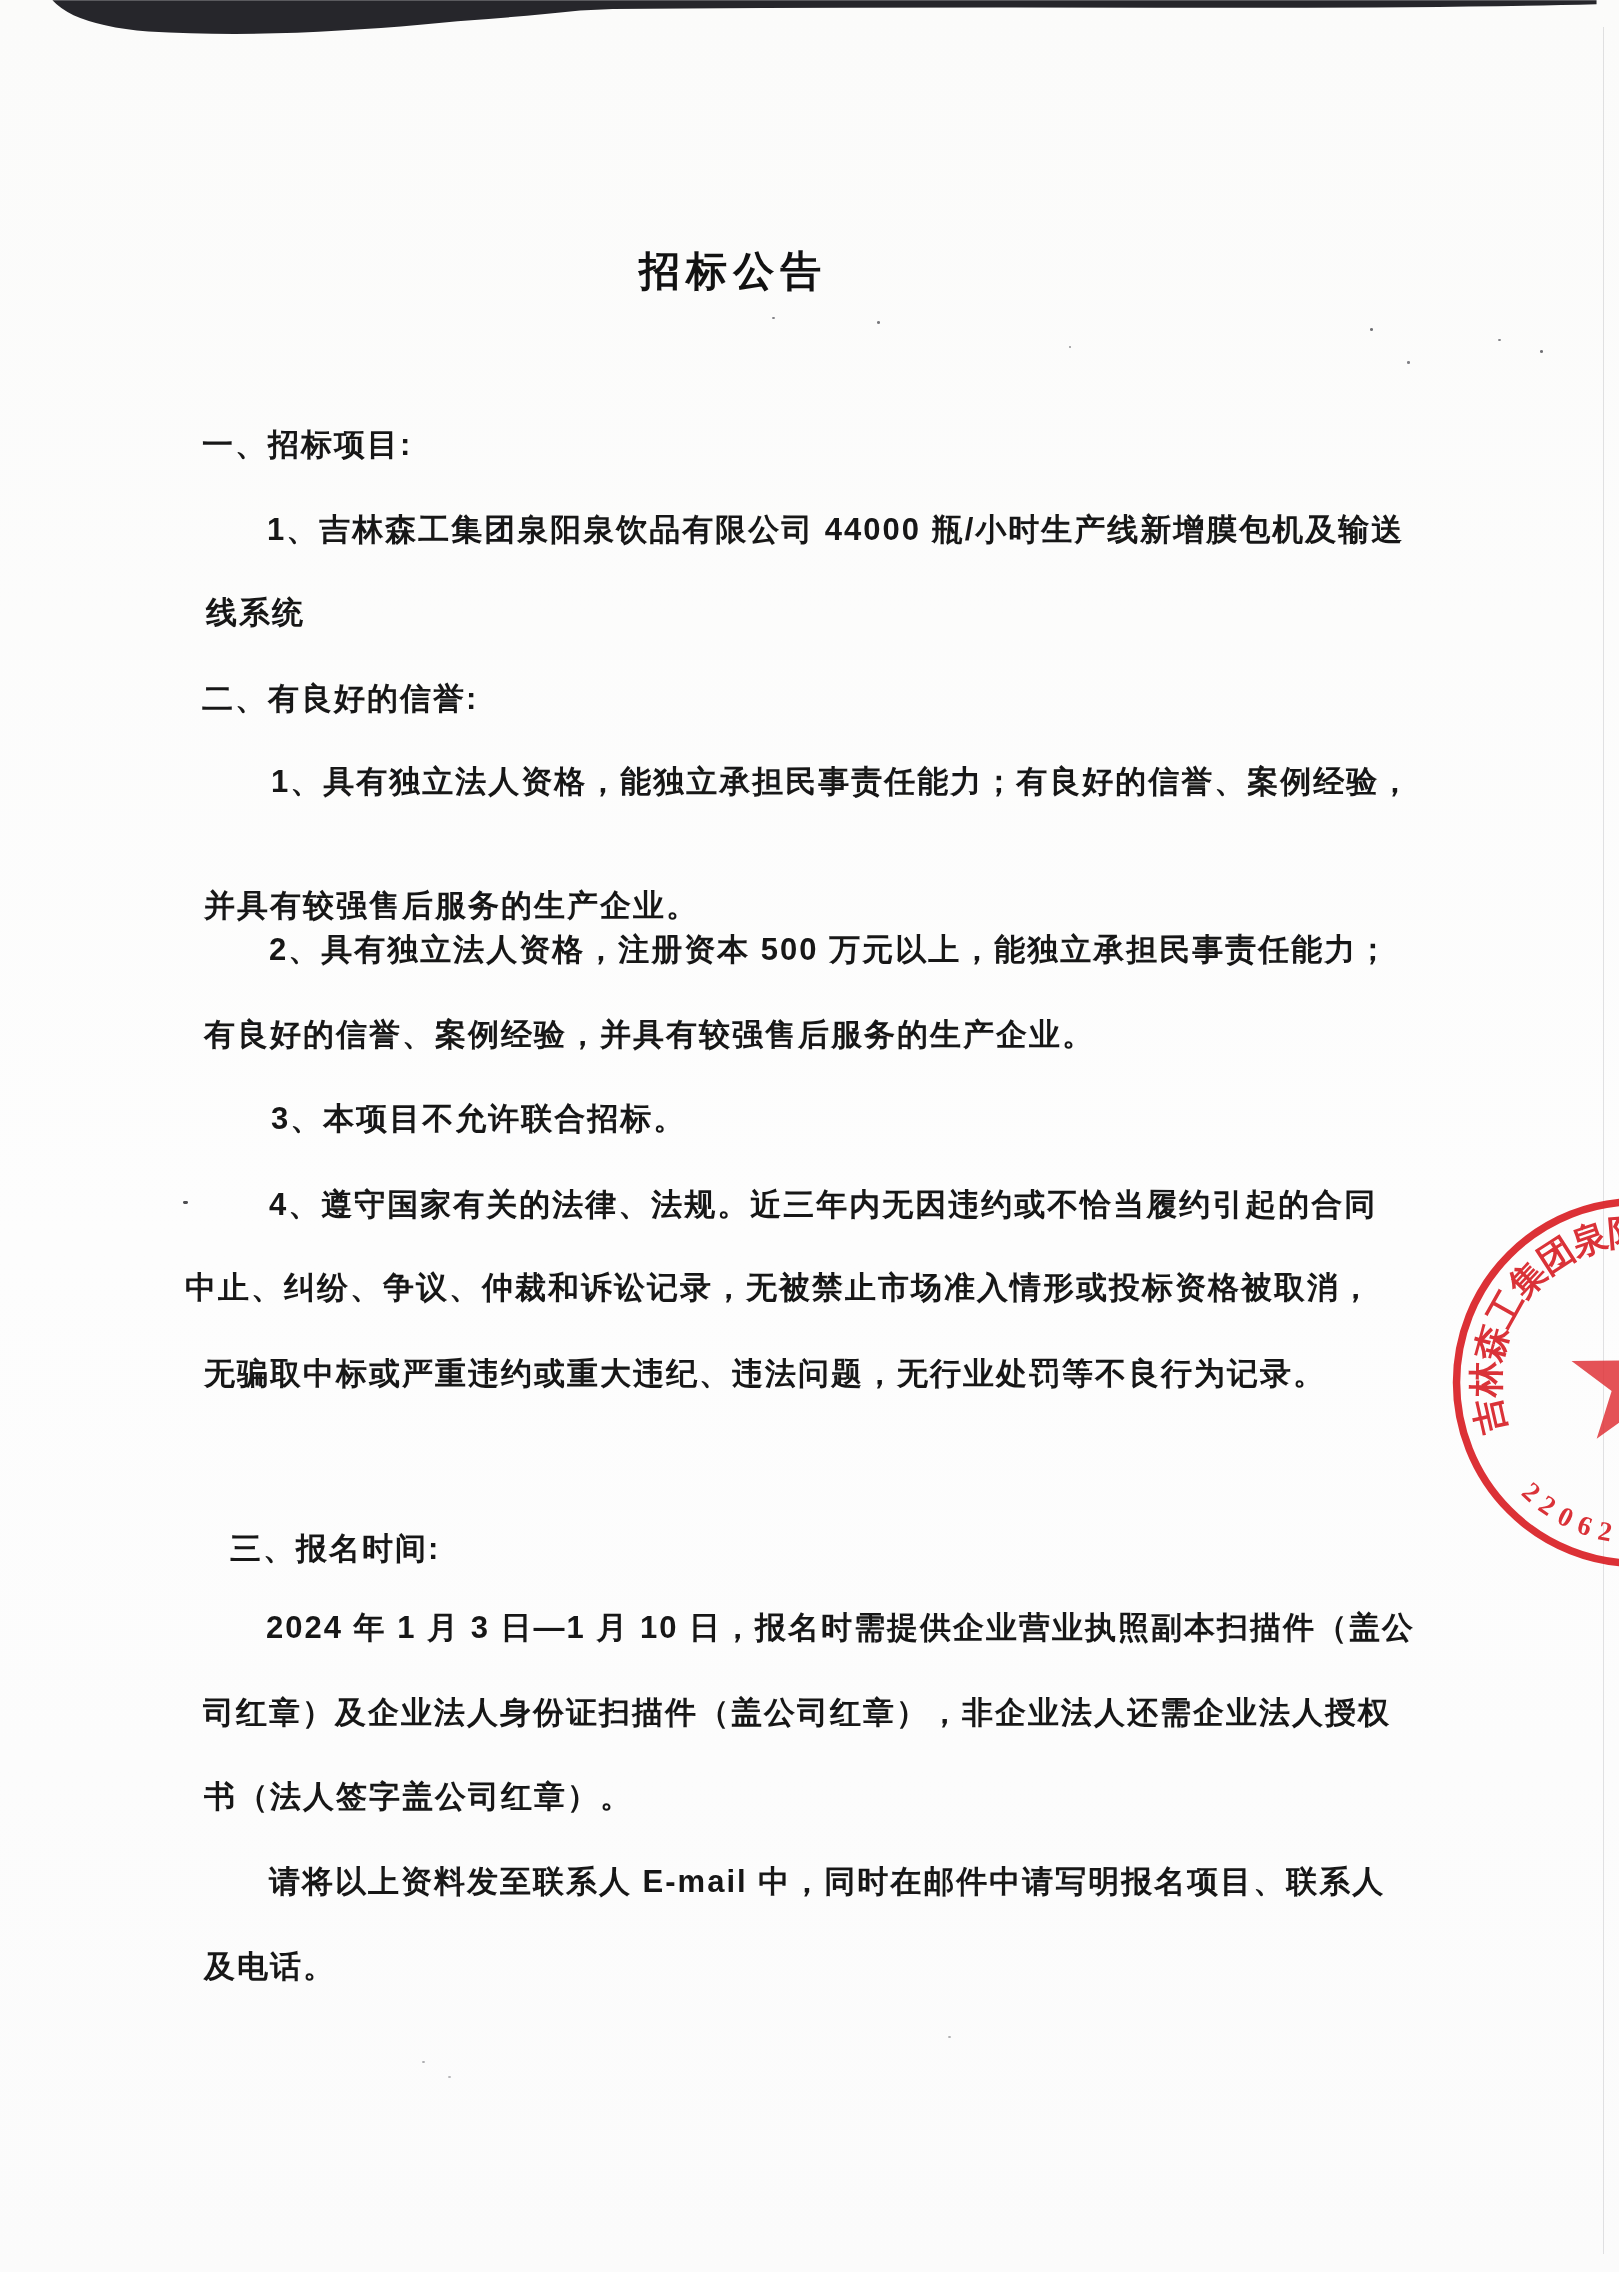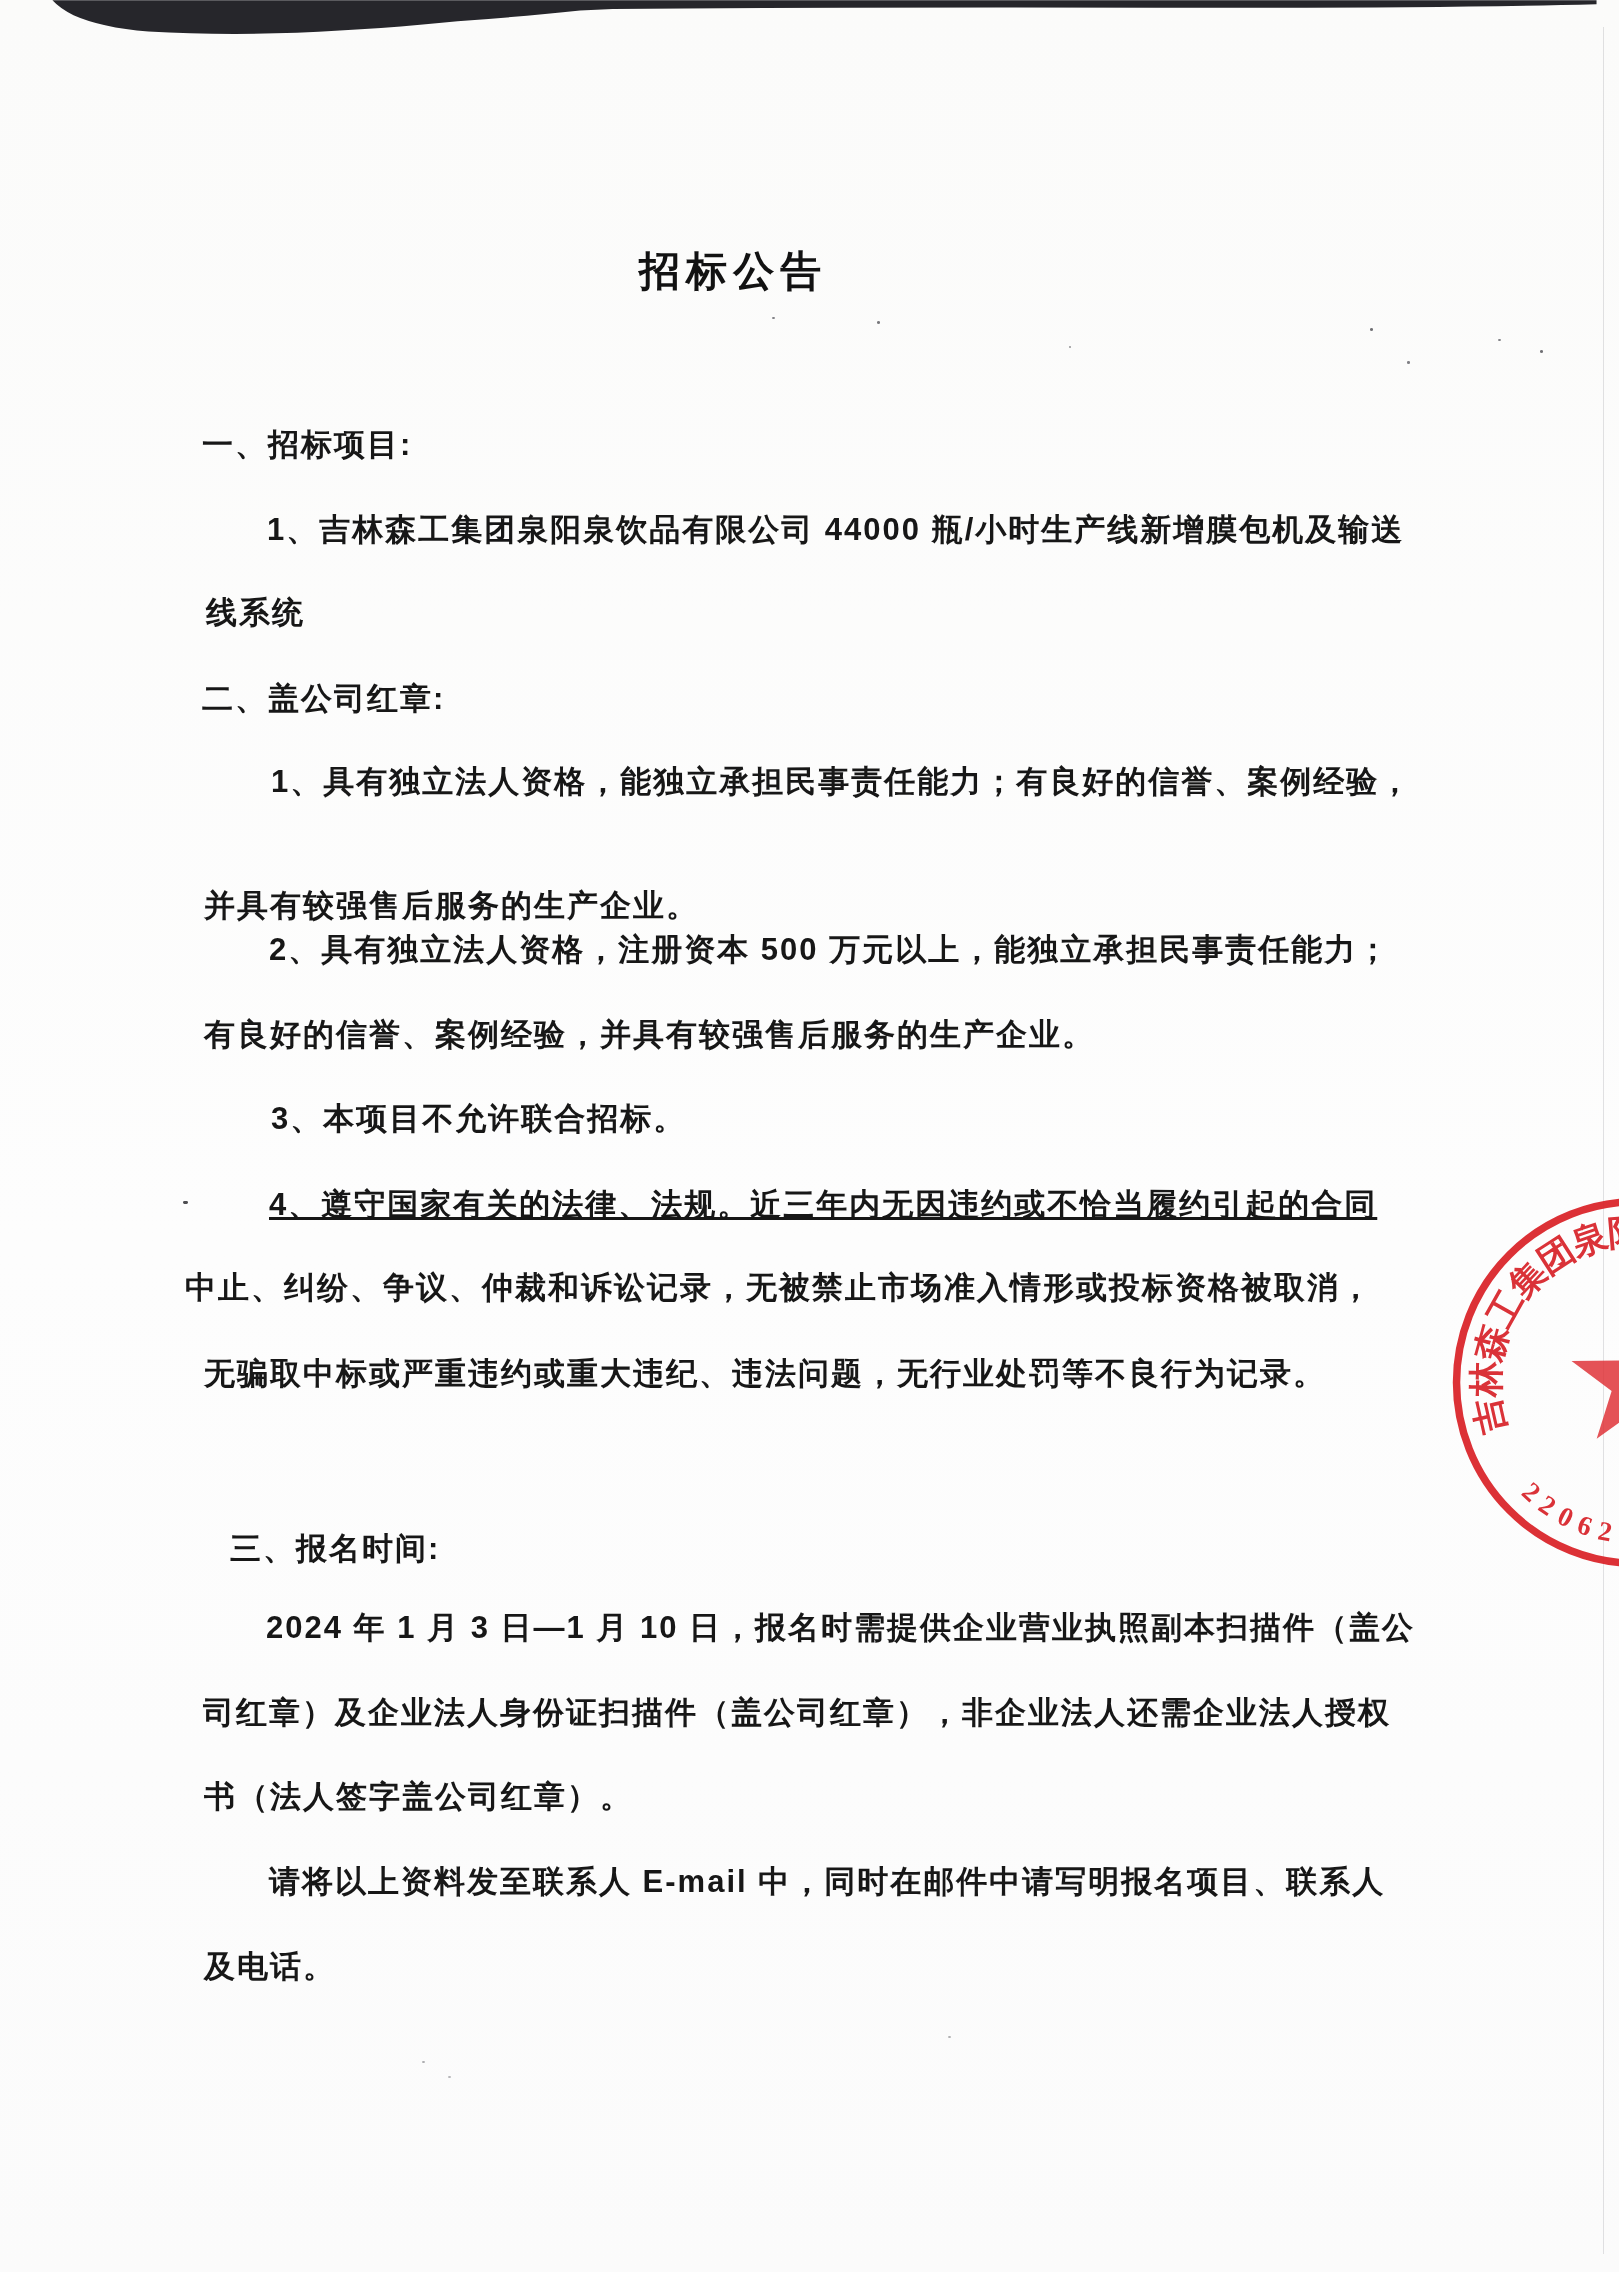--- a/index.html
+++ b/index.html
@@ -35,21 +35,21 @@
   
   .l1  { top: 424px;  left: 202px; }
   .l2  { top: 509px;  left: 267px; text-align: right; }
   .l3  { top: 592px;  left: 206px; }
   .l4  { top: 678px;  left: 202px; }
   .l5  { top: 761px; left: 271px; }
   .l6  { top: 846px; left: 204px; margin-top: 39px; }
   .l7  { top: 929px; left: 269px; }
   .l8  { top: 1014px; left: 204px; }
   .l9  { top: 1098px; left: 271px; }
-  .l10 { top: 1184px; left: 269px; text-decoration: underline; }
+  .l10 { top: 1184px; left: 269px; }
   .l11 { top: 1267px; left: 185px; }
   .l12 { top: 1353px; left: 204px; }
   .l13 { top: 1528px; left: 202px; margin-left: 28px; }
   .l14 { top: 1607px; left: 266px; }
   .l15 { top: 1692px; left: 203px; }
   .l16 { top: 1776px; left: 204px; }
   .l17 { top: 1861px; left: 269px; }
   .l18 { top: 1946px; left: 204px; }
 
   
@@ -95,21 +95,21 @@
              Q 770 24 672 31 Q 565 42 436 48 Q 318 52 218 46 Q 148 40 108 22 Q 88 12 77 0 Z"></path>
   </svg>
 
   <div class="edge-line"></div>
 
   <div class="title">招标公告</div>
 
   <div class="ln l1">一、招标项目:</div>
   <div class="ln l2">1、吉林森工集团泉阳泉饮品有限公司 44000 瓶/小时生产线新增膜包机及输送</div>
   <div class="ln l3">线系统</div>
-  <div class="ln l4">二、盖公司红章:</div>
+  <div class="ln l4">二、有良好的信誉:</div>
   <div class="ln l5">1、具有独立法人资格，能独立承担民事责任能力；有良好的信誉、案例经验，</div>
   <div class="ln l6">并具有较强售后服务的生产企业。</div>
   <div class="ln l7">2、具有独立法人资格，注册资本 500 万元以上，能独立承担民事责任能力；</div>
   <div class="ln l8">有良好的信誉、案例经验，并具有较强售后服务的生产企业。</div>
   <div class="ln l9">3、本项目不允许联合招标。</div>
   <div class="ln l10">4、遵守国家有关的法律、法规。近三年内无因违约或不恰当履约引起的合同</div>
   <div class="ln l11">中止、纠纷、争议、仲裁和诉讼记录，无被禁止市场准入情形或投标资格被取消，</div>
   <div class="ln l12">无骗取中标或严重违约或重大违纪、违法问题，无行业处罚等不良行为记录。</div>
   <div class="ln l13">三、报名时间:</div>
   <div class="ln l14">2024 年 1 月 3 日—1 月 10 日，报名时需提供企业营业执照副本扫描件（盖公</div>

